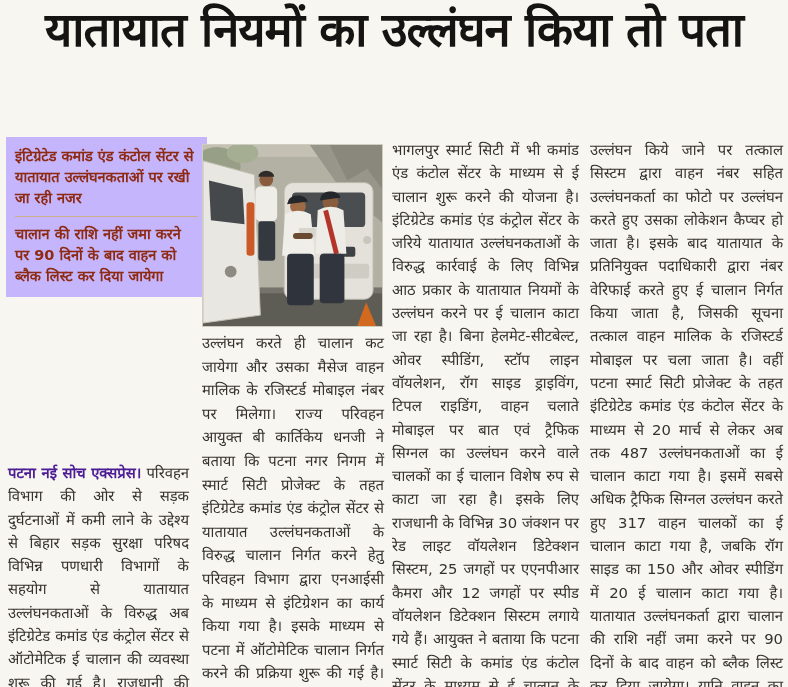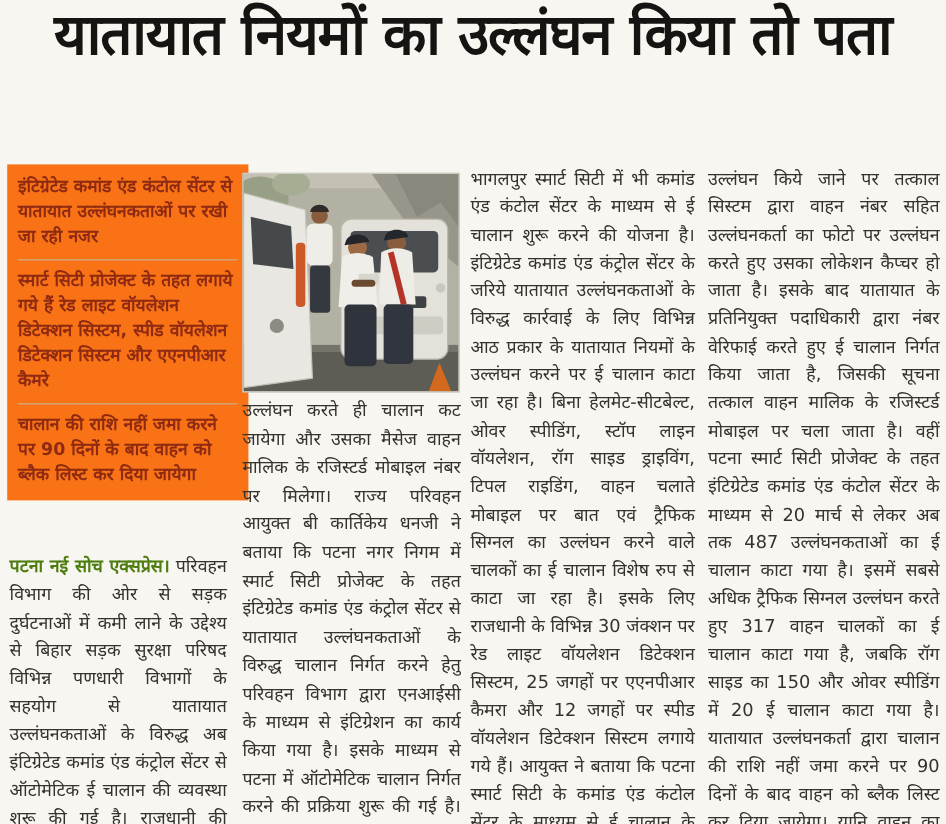--- a/index.html
+++ b/index.html
@@ -17,21 +17,21 @@
     text-align:center;color:#161412;
     font-weight:800;font-size:47px;line-height:56px;
     letter-spacing:-1px;
   }
   .headline span{display:block;}
 
   
   .highlights{
     position:absolute;left:6px;top:137px;width:201px;
     box-sizing:border-box;padding:9px 9px 10px 9px;
-    background:#f97316;
+    background:#c4b5fd;
     color:#8e2a12;font-weight:700;
     font-size:14.5px;line-height:21px;
     text-align:left;
   }
   .hitem{padding:0;}
   .hitem + .hitem{border-top:1px solid #cdaf8a;margin-top:7px;padding-top:7px;}
 
   
   .photo{
     position:absolute;left:202px;top:144px;width:181px;height:183px;margin:0;
@@ -43,34 +43,33 @@
   .col{
     position:absolute;margin:0;
     color:#34322e;
     font-size:14.8px;line-height:23.3px;
     text-align:justify;
   }
   .colA{left:8px;top:461px;width:181px;}
   .colB{left:202px;top:331px;width:182px;line-height:23.6px;}
   .colC{left:392px;top:138px;width:187px;}
   .colD{left:590px;top:138px;width:193px;}
-  .colA strong{color:#4d7c0f;font-weight:800;}
+  .colA strong{color:#4c1d95;font-weight:800;}
 </style>
 </head>
 <body>
 
 <div class="page">
 
   <h1 class="headline">
     <span>यातायात नियमों का उल्लंघन किया तो पता</span>
   </h1>
 
   <aside class="highlights">
     <div class="hitem">इंटिग्रेटेड कमांड एंड कंटोल सेंटर से यातायात उल्लंघनकताओं पर रखी जा रही नजर</div>
-    <div class="hitem">स्मार्ट सिटी प्रोजेक्ट के तहत लगाये गये हैं रेड लाइट वॉयलेशन डिटेक्शन सिस्टम, स्पीड वॉयलेशन डिटेक्शन सिस्टम और एएनपीआर कैमरे</div>
     <div class="hitem">चालान की राशि नहीं जमा करने पर 90 दिनों के बाद वाहन को ब्लैक लिस्ट कर दिया जायेगा</div>
   </aside>
 
   <figure class="photo">
 
     <svg viewBox="0 0 181 183" aria-hidden="true">
 
       <rect width="181" height="183" fill="#b3b0a4"></rect>
       <rect x="0" y="0" width="181" height="12" fill="#c4c1b4"></rect>
       <path d="M108 0h73v78l-42-34z" fill="#98958a"></path>

